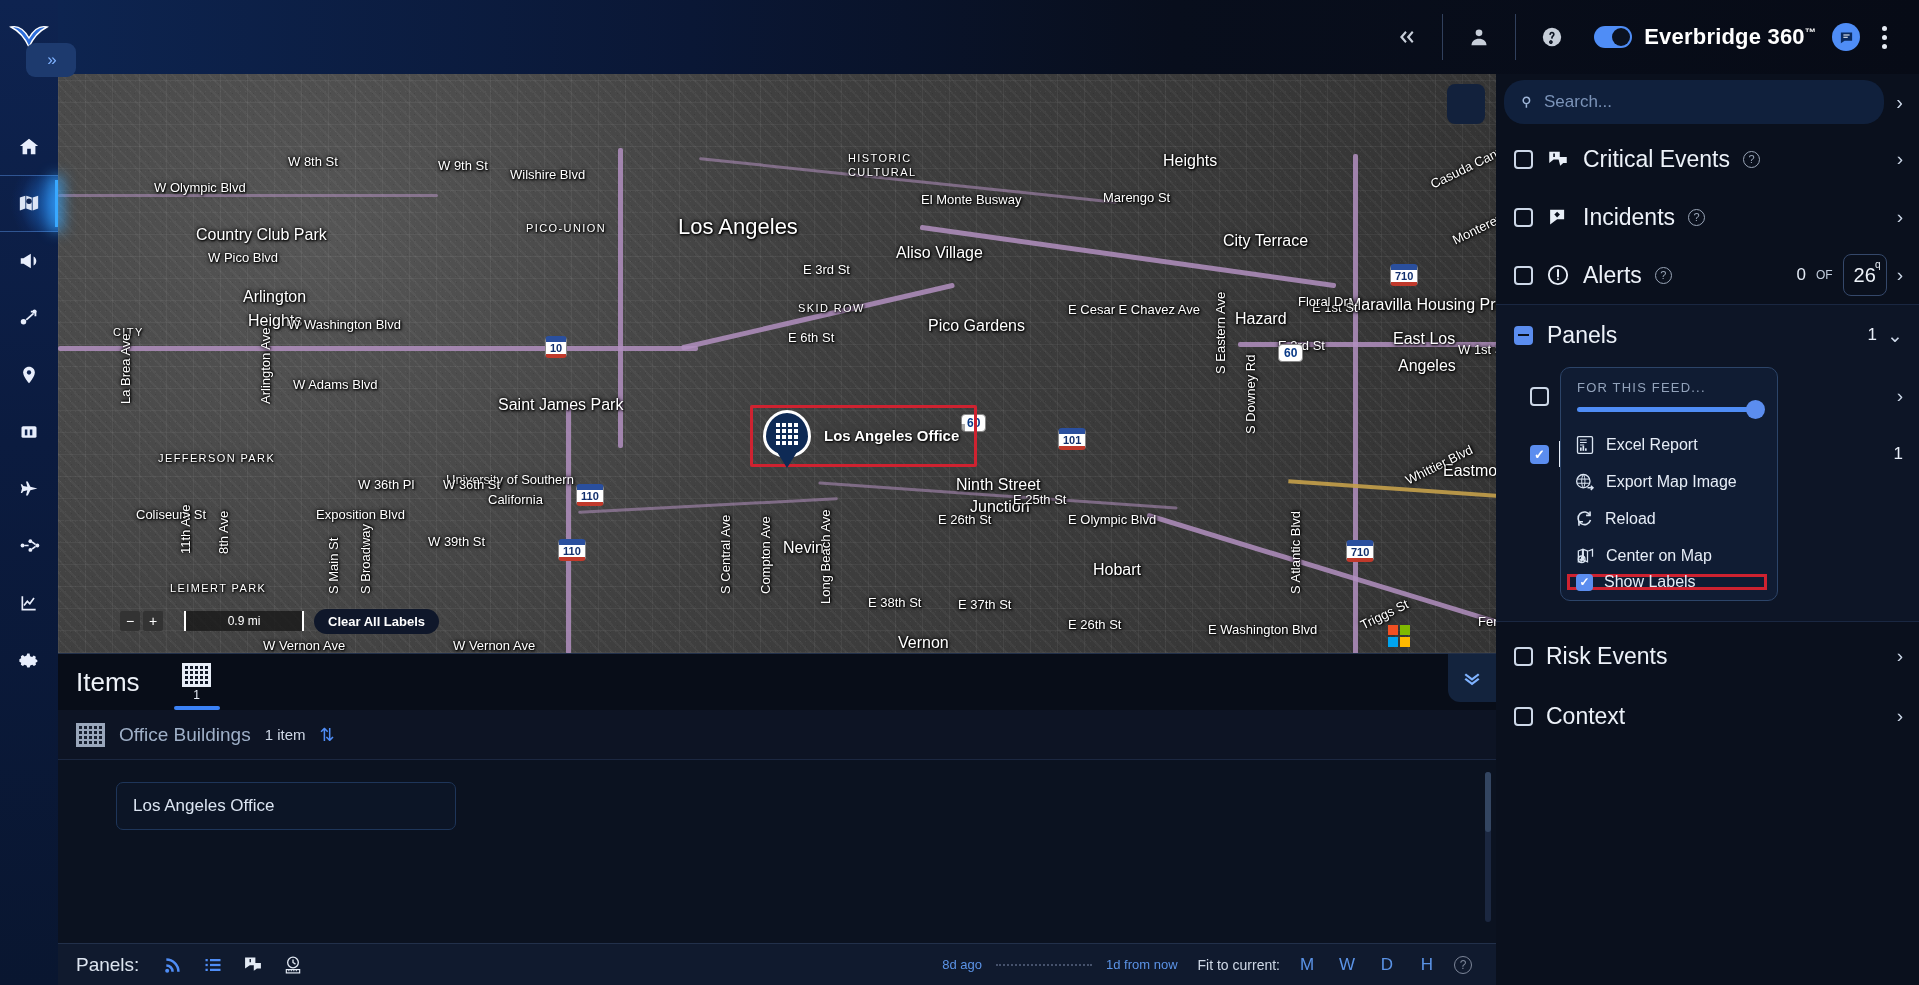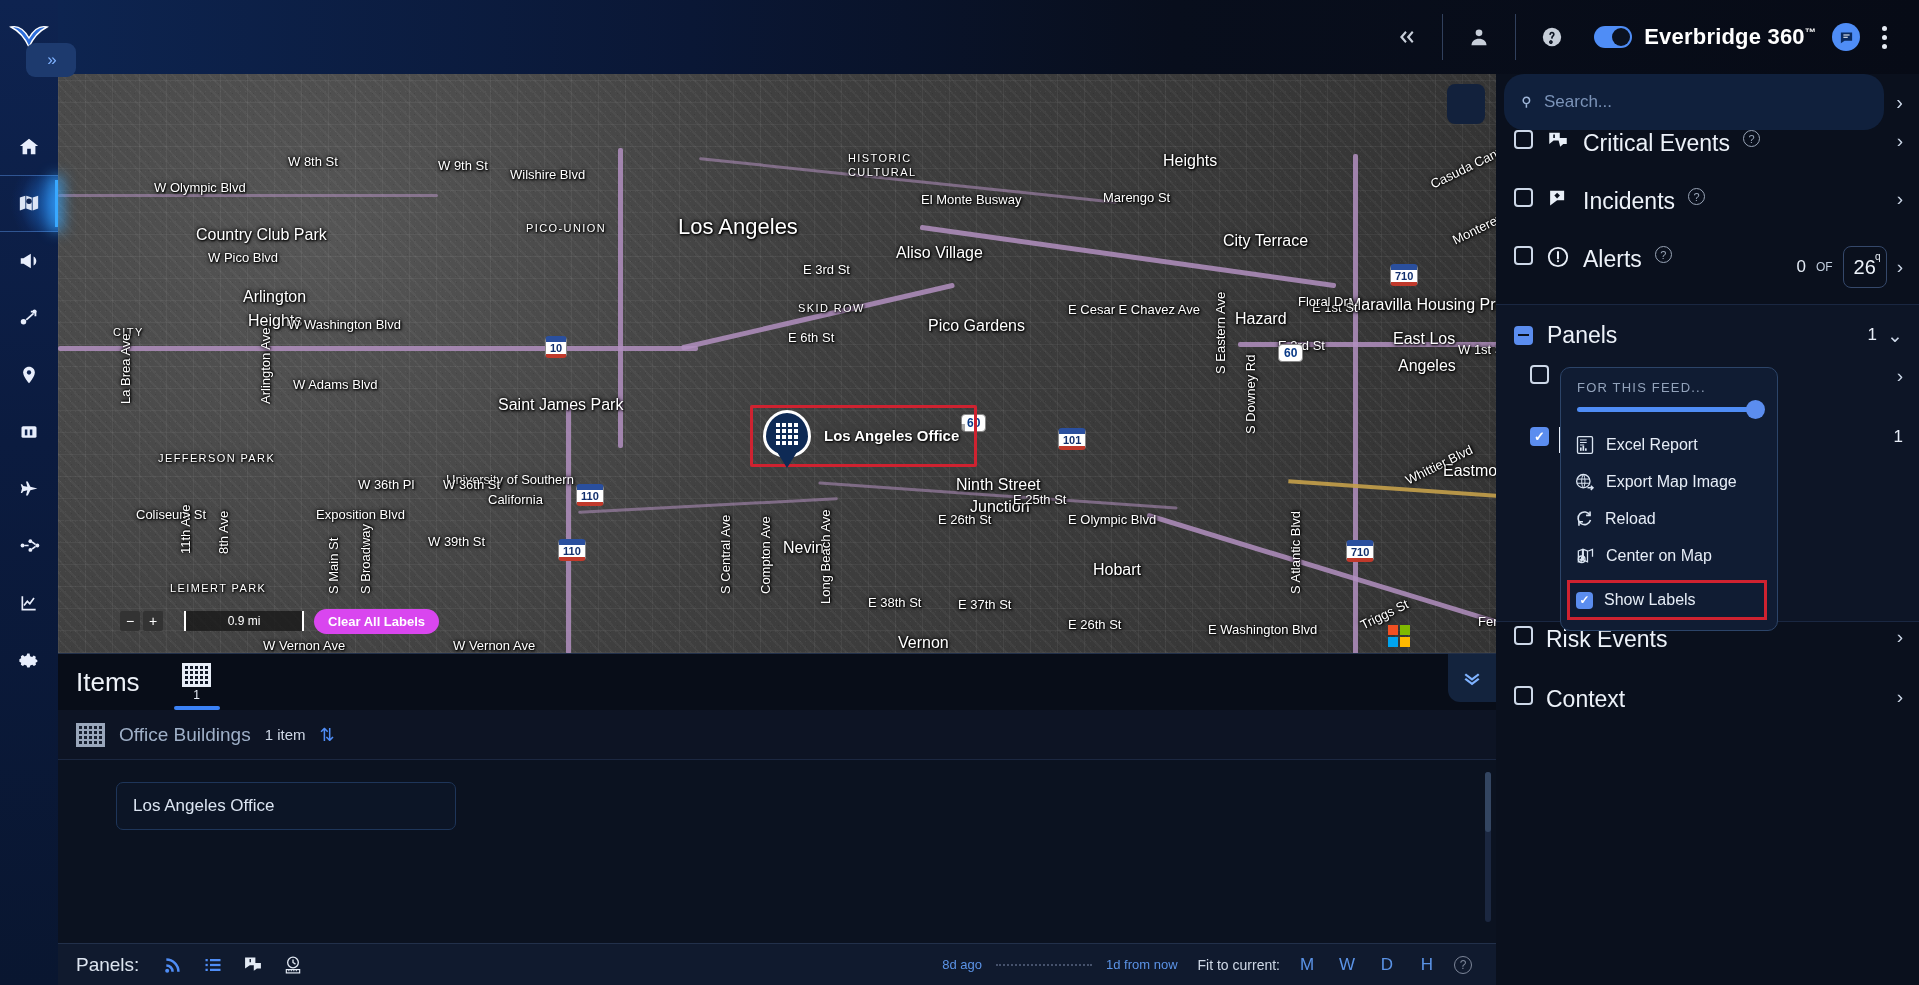--- a/index.html
+++ b/index.html
@@ -142,21 +142,21 @@
     line-height:18px; cursor:pointer; border-radius:2px;
   }
   .scalebar {
     position:absolute; left:126px; bottom:22px; width:120px; height:20px;
     background: rgba(20,20,20,.72); color:#fff; font-size:12px;
     display:flex; align-items:center; justify-content:center;
     border-left:2px solid #fff; border-right:2px solid #fff;
   }
   .clear-labels {
     position:absolute; left:256px; bottom:19px;
-    background:#d946ef; color:#fff; font-size:13px; font-weight:bold;
+    background:#0f172a; color:#fff; font-size:13px; font-weight:bold;
     border-radius:13px; padding:5px 14px; cursor:pointer;
   }
   .ms-logo { position:absolute; right:86px; bottom:6px; display:grid; grid-template-columns:10px 10px; grid-template-rows:10px 10px; gap:2px; }
   .ms-logo i { display:block; }
 
   
   .items {
     position:absolute; left:58px; top:653px; width:1438px; height:290px;
     background:#0b1220; border-top:1px solid #22304a;
   }
@@ -233,32 +233,32 @@
     position:absolute; right:0; top:74px; width:423px; height:911px;
     background:#0a101d; z-index:25;
   }
   .rp-searchrow { height:56px; display:flex; align-items:center; padding:0 12px 0 8px; gap:8px; }
   .rp-expand {
     width:38px; height:40px; background:#132murk; background:#12213c; border-radius:8px;
     display:flex; align-items:center; justify-content:center; color:#6f9fe0; font-size:15px;
     letter-spacing:-2px; cursor:pointer; position:absolute; left:-49px; top:10px;
   }
   .rp-search {
-    flex:1; height:56px; border-radius:20px; background:#10203c;
+    flex:1; height:44px; border-radius:20px; background:#10203c;
     display:flex; align-items:center; gap:10px; padding:5px 16px;
   }
   .rp-search input {
     background:transparent; border:none; outline:none; color:#9fb6d8; font-size:17px;
     font-family:"Liberation Sans",sans-serif; width:100%;
   }
   .rp-search input::placeholder { color:#7b93b8; }
   .rp-chev { color:#cdd8e8; font-size:20px; padding:0 4px; cursor:pointer; }
 
   .rp-row {
-    height:58px; display:flex; align-items:flex-start; gap:13px; padding:0 16px 0 18px;
+    height:58px; display:flex; align-items:center; gap:13px; padding:0 16px 0 18px;
     cursor:pointer;
   }
   .rp-row.sub { padding-left:34px; height:62px; }
   .cb {
     width:19px; height:19px; border:2px solid #cdd8e8; border-radius:4px; flex:none;
     display:flex; align-items:center; justify-content:center;
   }
   .cb.checked { background:#5b8def; border-color:#5b8def; }
   .cb.checked::after { content:"✓"; color:#fff; font-size:13px; font-weight:bold; line-height:1; }
   .cb.minus { background:#5b8def; border-color:#5b8def; }
@@ -293,21 +293,21 @@
   }
   .fm-title { color:#93a3bb; font-size:13px; letter-spacing:1.2px; padding:0 16px 10px 16px; }
   .fm-slider { padding:2px 16px 14px 16px; }
   .fm-track { height:5px; background:#4f8df6; border-radius:3px; position:relative; }
   .fm-knob { position:absolute; right:-4px; top:-7px; width:19px; height:19px; border-radius:50%; background:#5b8def; }
   .fm-item {
     height:37px; display:flex; align-items:center; gap:11px; padding:0 14px;
     color:#e6edf7; font-size:16px; cursor:pointer;
   }
   .fm-item svg { fill:#dbe5f2; }
-  .fm-item.highlight { border:3px solid #cf2230; height:40px; margin:6px 10px 0 6px; padding:0 6px; }
+  .fm-item.highlight { border:3px solid #cf2230; height:16px; margin:0 10px 0 6px; padding:0 6px; }
   .fm-cb { width:17px; height:17px; border-radius:4px; background:#5b8def; display:flex; align-items:center; justify-content:center; flex:none; }
   .fm-cb::after { content:"✓"; color:#fff; font-size:12px; font-weight:bold; line-height:1; }
 
   .rp-bottom { padding-top:4px; }
 </style>
 </head>
 <body>
 
 <div class="app">
 

